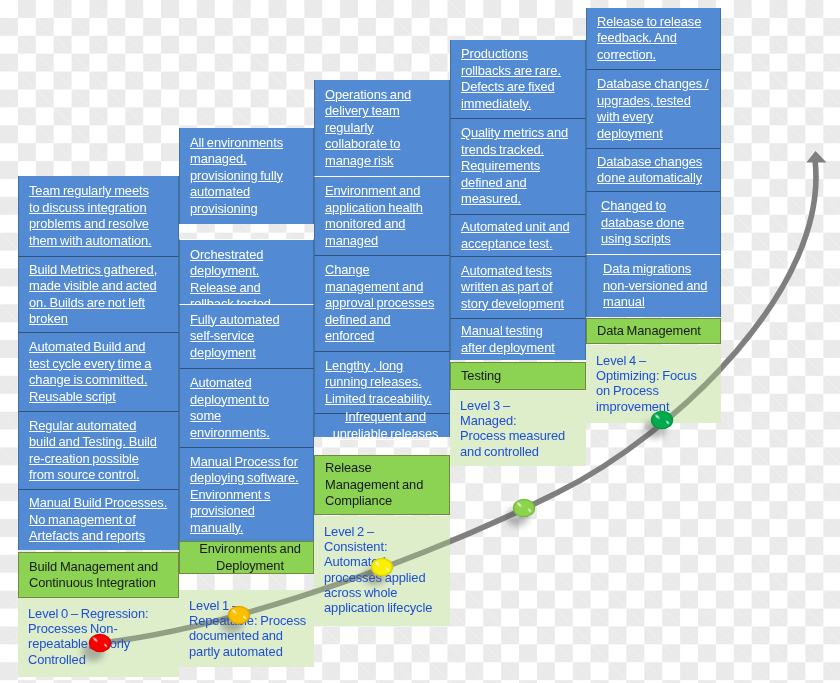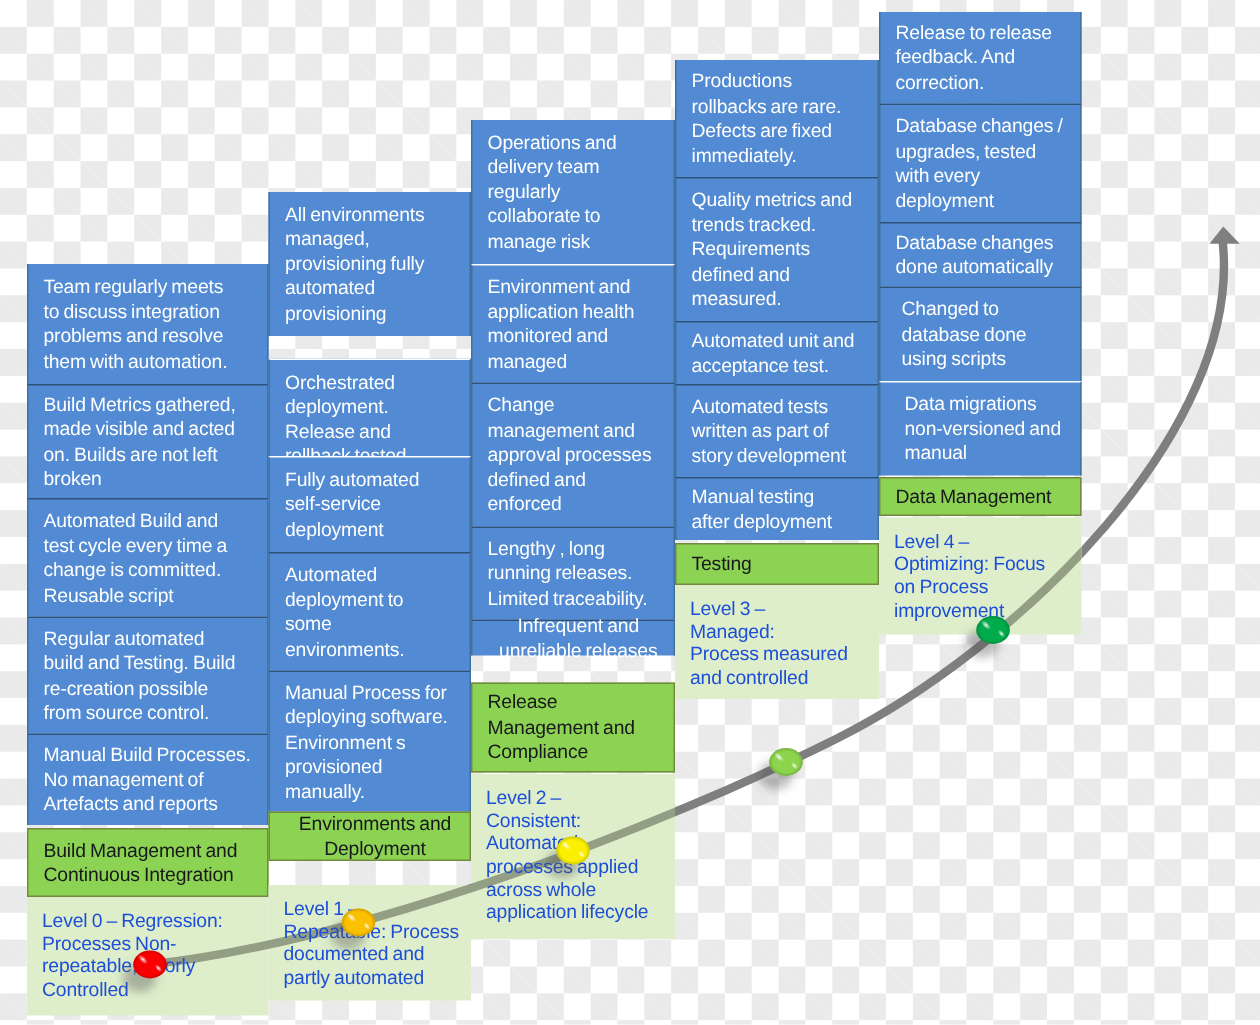--- a/index.html
+++ b/index.html
@@ -23,20 +23,21 @@
     border-right:1px solid #41719C;
     color:#ffffff;
     box-sizing:border-box;
     padding:1px 3px 1px 10px;
     font-size:12.9px;
     line-height:16.5px;
     display:flex;flex-direction:column;justify-content:center;
     letter-spacing:-0.1px;
     word-spacing:-0.7px;
     white-space:pre-line;
+    text-decoration:underline;
   }
   .cell.sep-dark{border-top:1.6px solid #2E5279;}
   .cell.sep-white{border-top:1.8px solid #ffffff;}
   .catbox{
     position:absolute;box-sizing:border-box;
     background:#8CD253;border:1.1px solid #74883F;
     color:#17191c;font-size:12.9px;line-height:16.5px;
     padding:0 3px 0 10px;
     display:flex;flex-direction:column;justify-content:center;
     letter-spacing:-0.1px;word-spacing:-0.7px;

